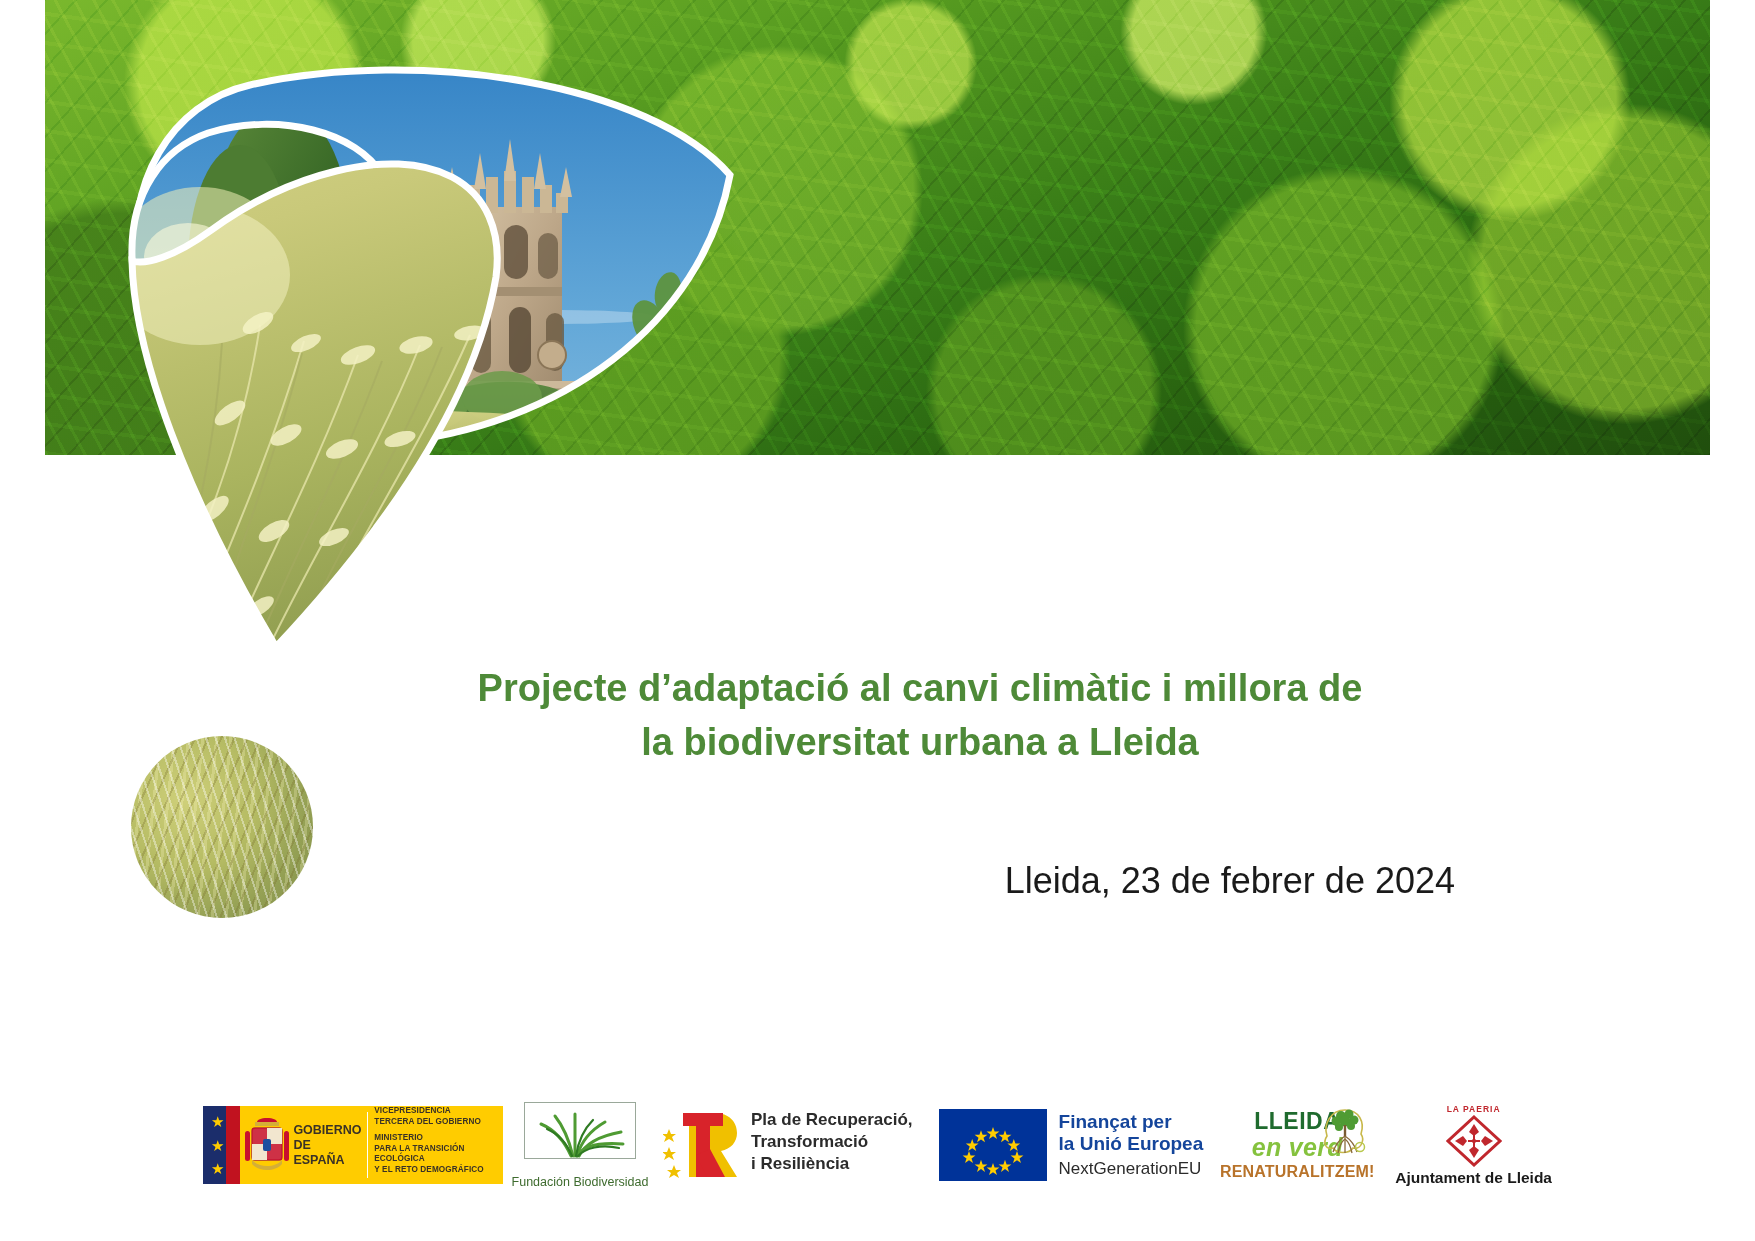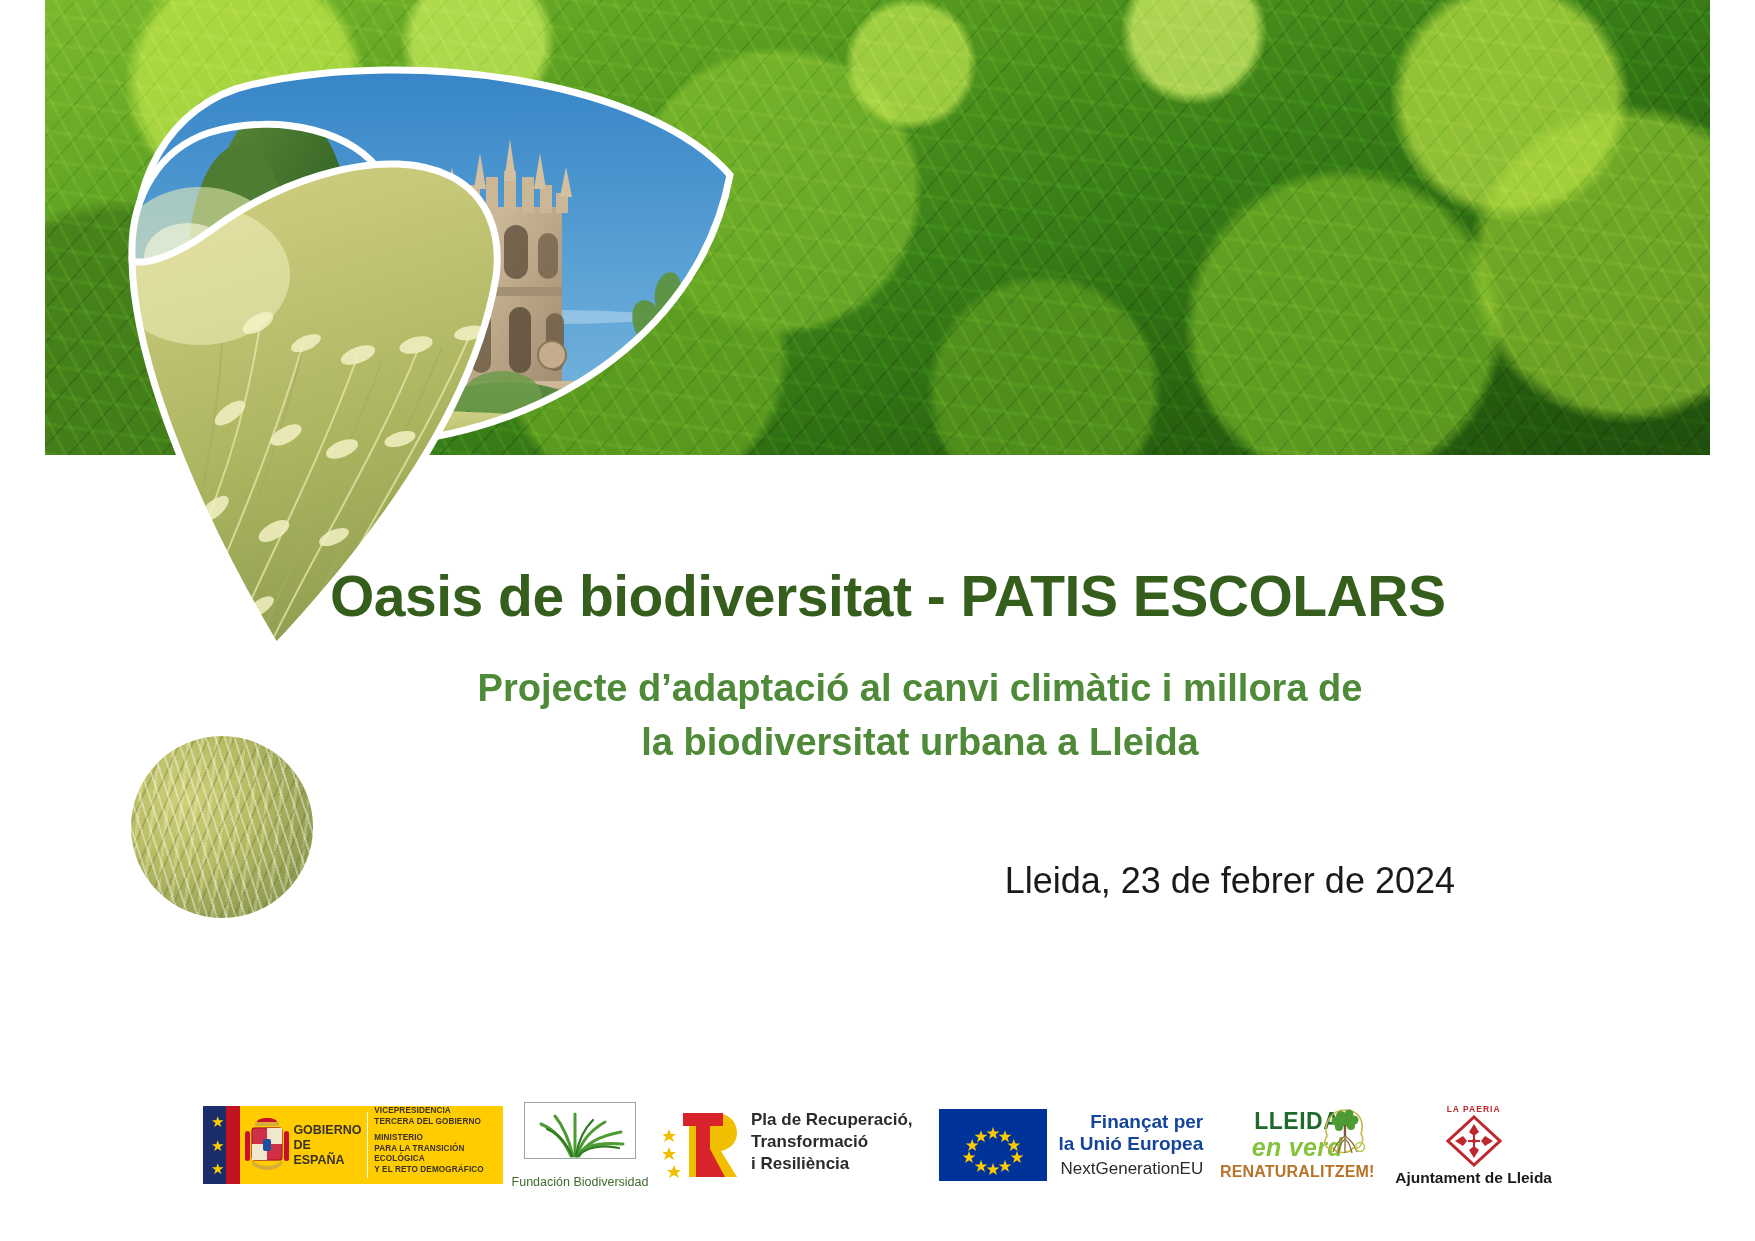--- a/index.html
+++ b/index.html
@@ -173,21 +173,21 @@
   .prtr-text {
     font-size: 17px; font-weight: 700; color: #2b2b2b; line-height: 1.28;
   }
 
   
   .logo-eu { display: flex; align-items: center; gap: 12px; margin-right: 30px; }
   .eu-flag {
     width: 108px; height: 72px; background: #003399;
     position: relative; flex: none;
   }
-  .eu-text-block { line-height: 1.2; text-align: right; }
+  .eu-text-block { line-height: 1.2; }
   .eu-l1, .eu-l2 { font-size: 19px; font-weight: 700; color: #14459b; }
   .eu-l3 { font-size: 17px; color: #2b2b2b; margin-top: 3px; }
 
   
   .logo-lev {
     width: 128px; margin-right: 34px;
     display: flex; flex-direction: column; align-items: center;
     position: relative;
   }
   .lev-lleida { font-size: 23px; font-weight: 800; color: #1f6b2e; letter-spacing: .5px; line-height:1; }
@@ -375,21 +375,20 @@
         </g>
 
         <ellipse cx="110" cy="250" rx="90" ry="70" fill="#f6f4c6" opacity=".5"></ellipse>
       </g>
       <path d="M42,236 C44,330 96,470 186,622 C300,500 386,372 406,252 C412,206 396,170 362,152 C300,120 196,150 120,206 C84,232 56,240 42,236 Z" fill="none" stroke="#ffffff" stroke-width="7"></path>
     </svg>
   </div>
 
   <div class="circle-photo"></div>
 
-  <div class="title">Oasis de biodiversitat - PATIS ESCOLARS</div>
 
   <div class="subtitle">
     <span class="subtitle-line">Projecte d’adaptació al canvi climàtic i millora de</span>
     <span class="subtitle-line">la biodiversitat urbana a Lleida</span>
   </div>
 
   <div class="date">Lleida, 23 de febrer de 2024</div>
 
   <div class="logo-bar">
 

